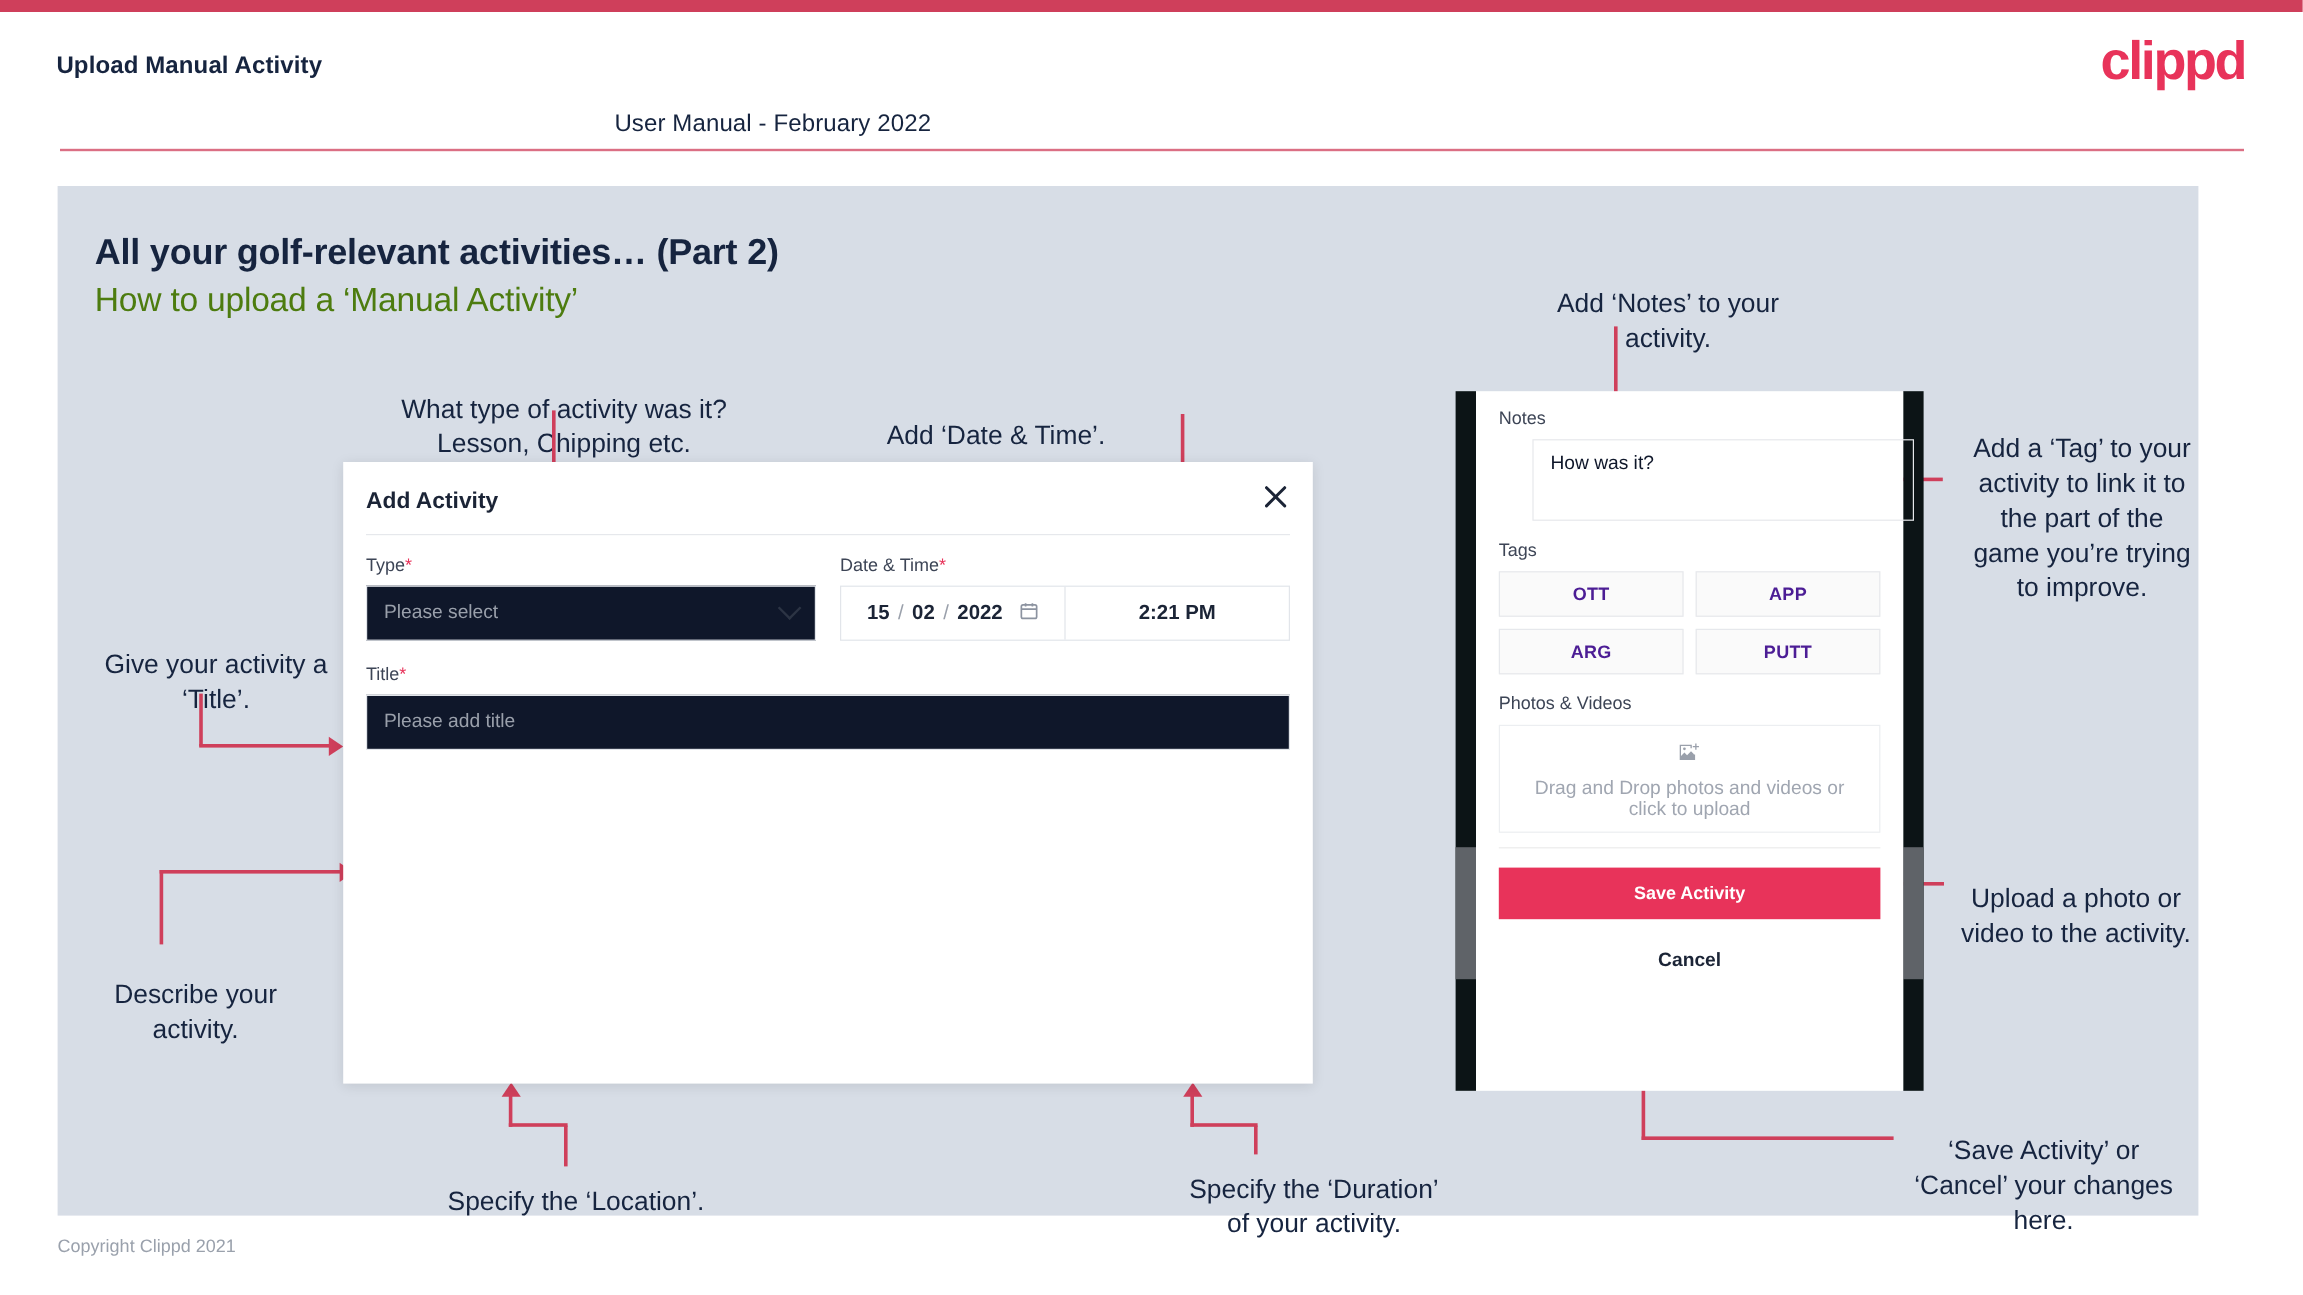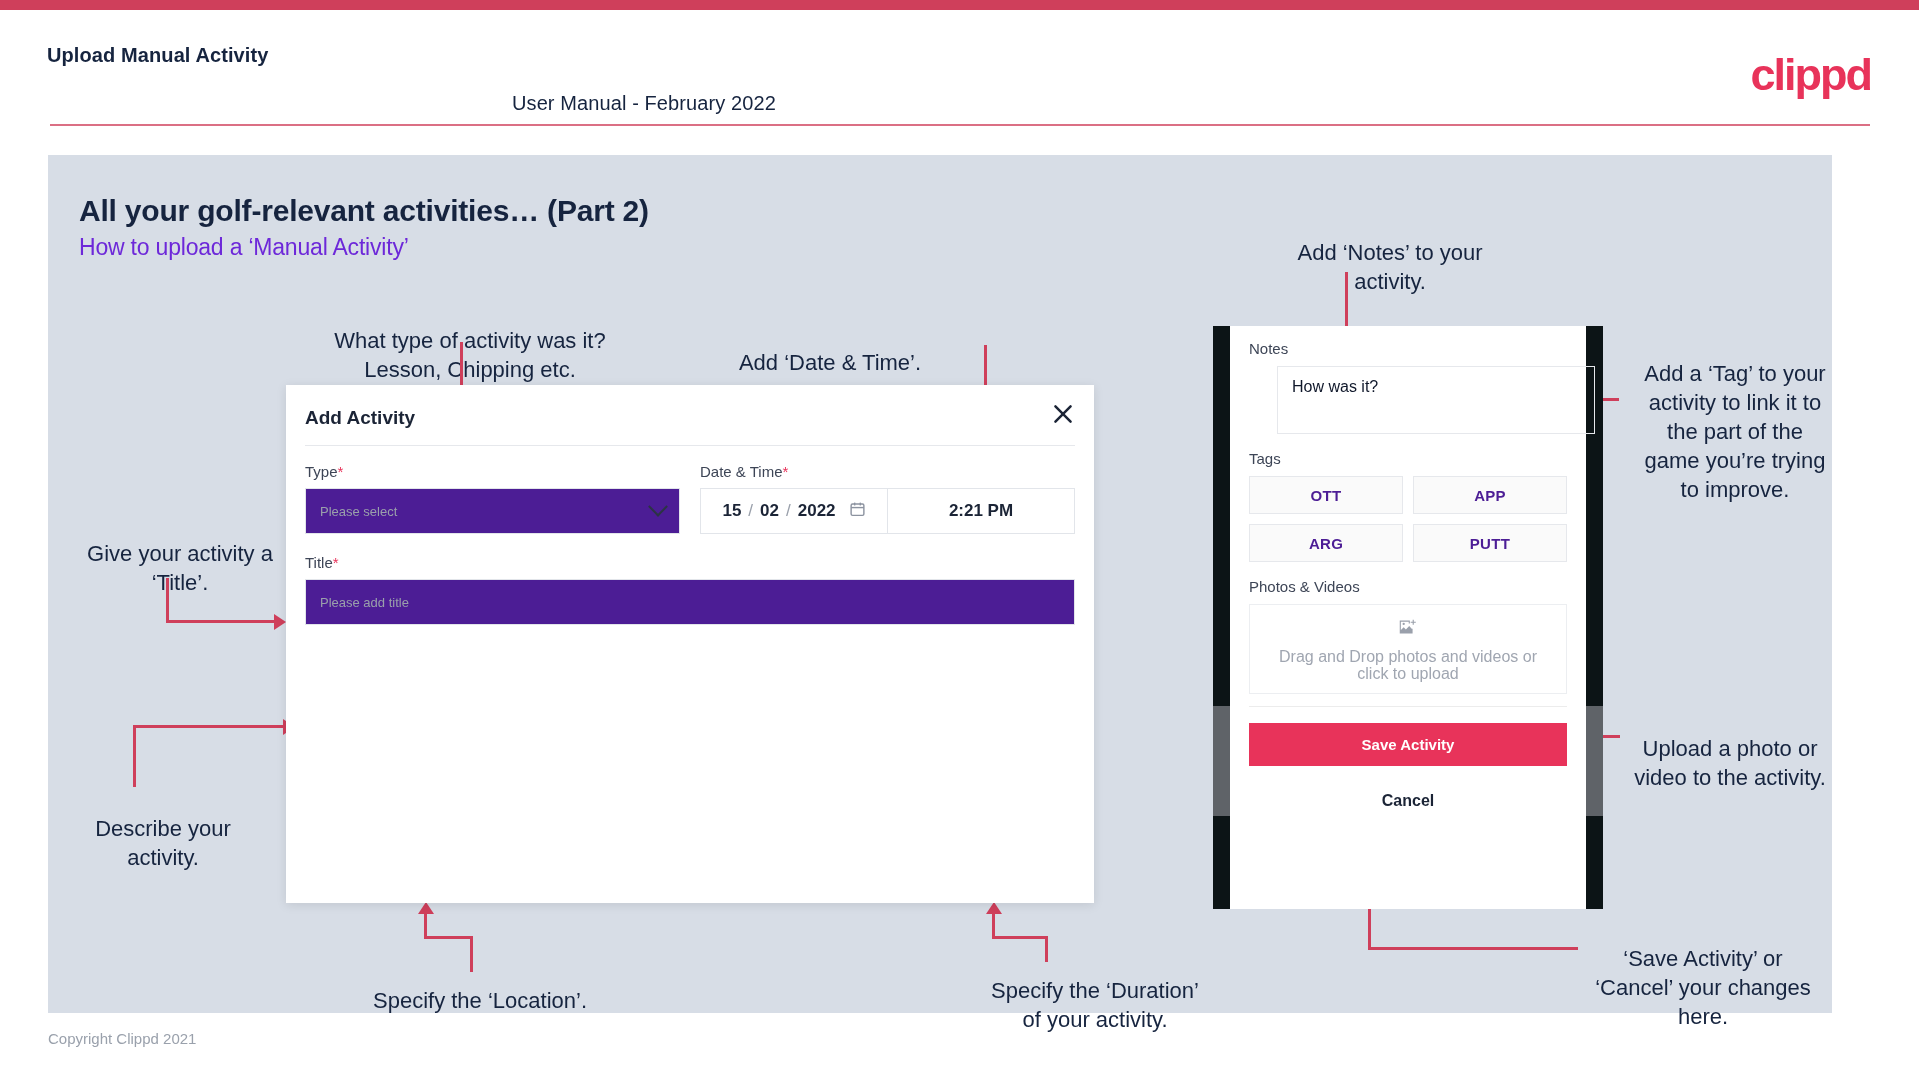--- a/index.html
+++ b/index.html
@@ -20,21 +20,21 @@
   
   .header-left {
     position: absolute; left: 47px; top: 44px;
     font-size: 20px; font-weight: 600; color: #16243f; letter-spacing: .1px;
   }
   .header-center {
     position: absolute; left: 512px; top: 44px;
     font-size: 20px; font-weight: 400; color: #16243f; letter-spacing: .1px; margin-top: 48px;
   }
   .logo {
-    position: absolute; right: 48px; top: 52px;
+    position: absolute; right: 48px; top: 28px;
     font-size: 45px; font-weight: 700; color: #e8335a;
     letter-spacing: -2.0px; line-height: 1;
   }
   .header-rule {
     position: absolute; left: 50px; top: 124px; width: 1820px; height: 2px;
     background: #cf3f5b;
   }
   .header-rule.thin {
     top: 124px; height: 1.5px; opacity: .75;
   }
@@ -45,21 +45,21 @@
     width: 1784px; height: 858px;
     background: #d7dde6;
   }
 
   .slide-title {
     position: absolute; left: 79px; top: 194px;
     font-size: 30px; font-weight: 700; color: #16243f; letter-spacing: -.2px;
   }
   .slide-subtitle {
     position: absolute; left: 79px; top: 234px;
-    font-size: 23px; font-weight: 400; color: #6d28d9; letter-spacing: -.2px;
+    font-size: 28px; font-weight: 400; color: #4d7c0f; letter-spacing: -.2px;
   }
 
   .footer {
     position: absolute; left: 48px; top: 1030px;
     font-size: 15px; color: #9aa1ac;
   }
 
   
   .anno {
     position: absolute;
@@ -118,23 +118,23 @@
 
   .field-label {
     font-size: 15px; color: #3d4556; margin-bottom: 8px; font-weight: 400;
   }
   .req { color: #e8335a; font-size: 15px; }
 
   .row { display: flex; gap: 20px; }
   .col-half { width: 375px; }
 
   .inp {
-    width: 100%; height: 46px; border: 1px solid #e2e5ea; background: #4c1d95;
+    width: 100%; height: 46px; border: 1px solid #e2e5ea; background: #0f172a;
     display: flex; align-items: center; padding: 0 14px;
-    font-size: 13px; color: #9aa0ab;
+    font-size: 16px; color: #9aa0ab;
   }
   .inp.dropdown { justify-content: space-between; }
   .chev {
     width: 14px; height: 14px; border-right: 2px solid #2c3444;
     border-bottom: 2px solid #2c3444; transform: rotate(45deg) translate(-3px,-3px);
   }
   .datebox {
     width: 100%; height: 46px; border: 1px solid #e2e5ea; display: flex;
   }
   .date-part {

